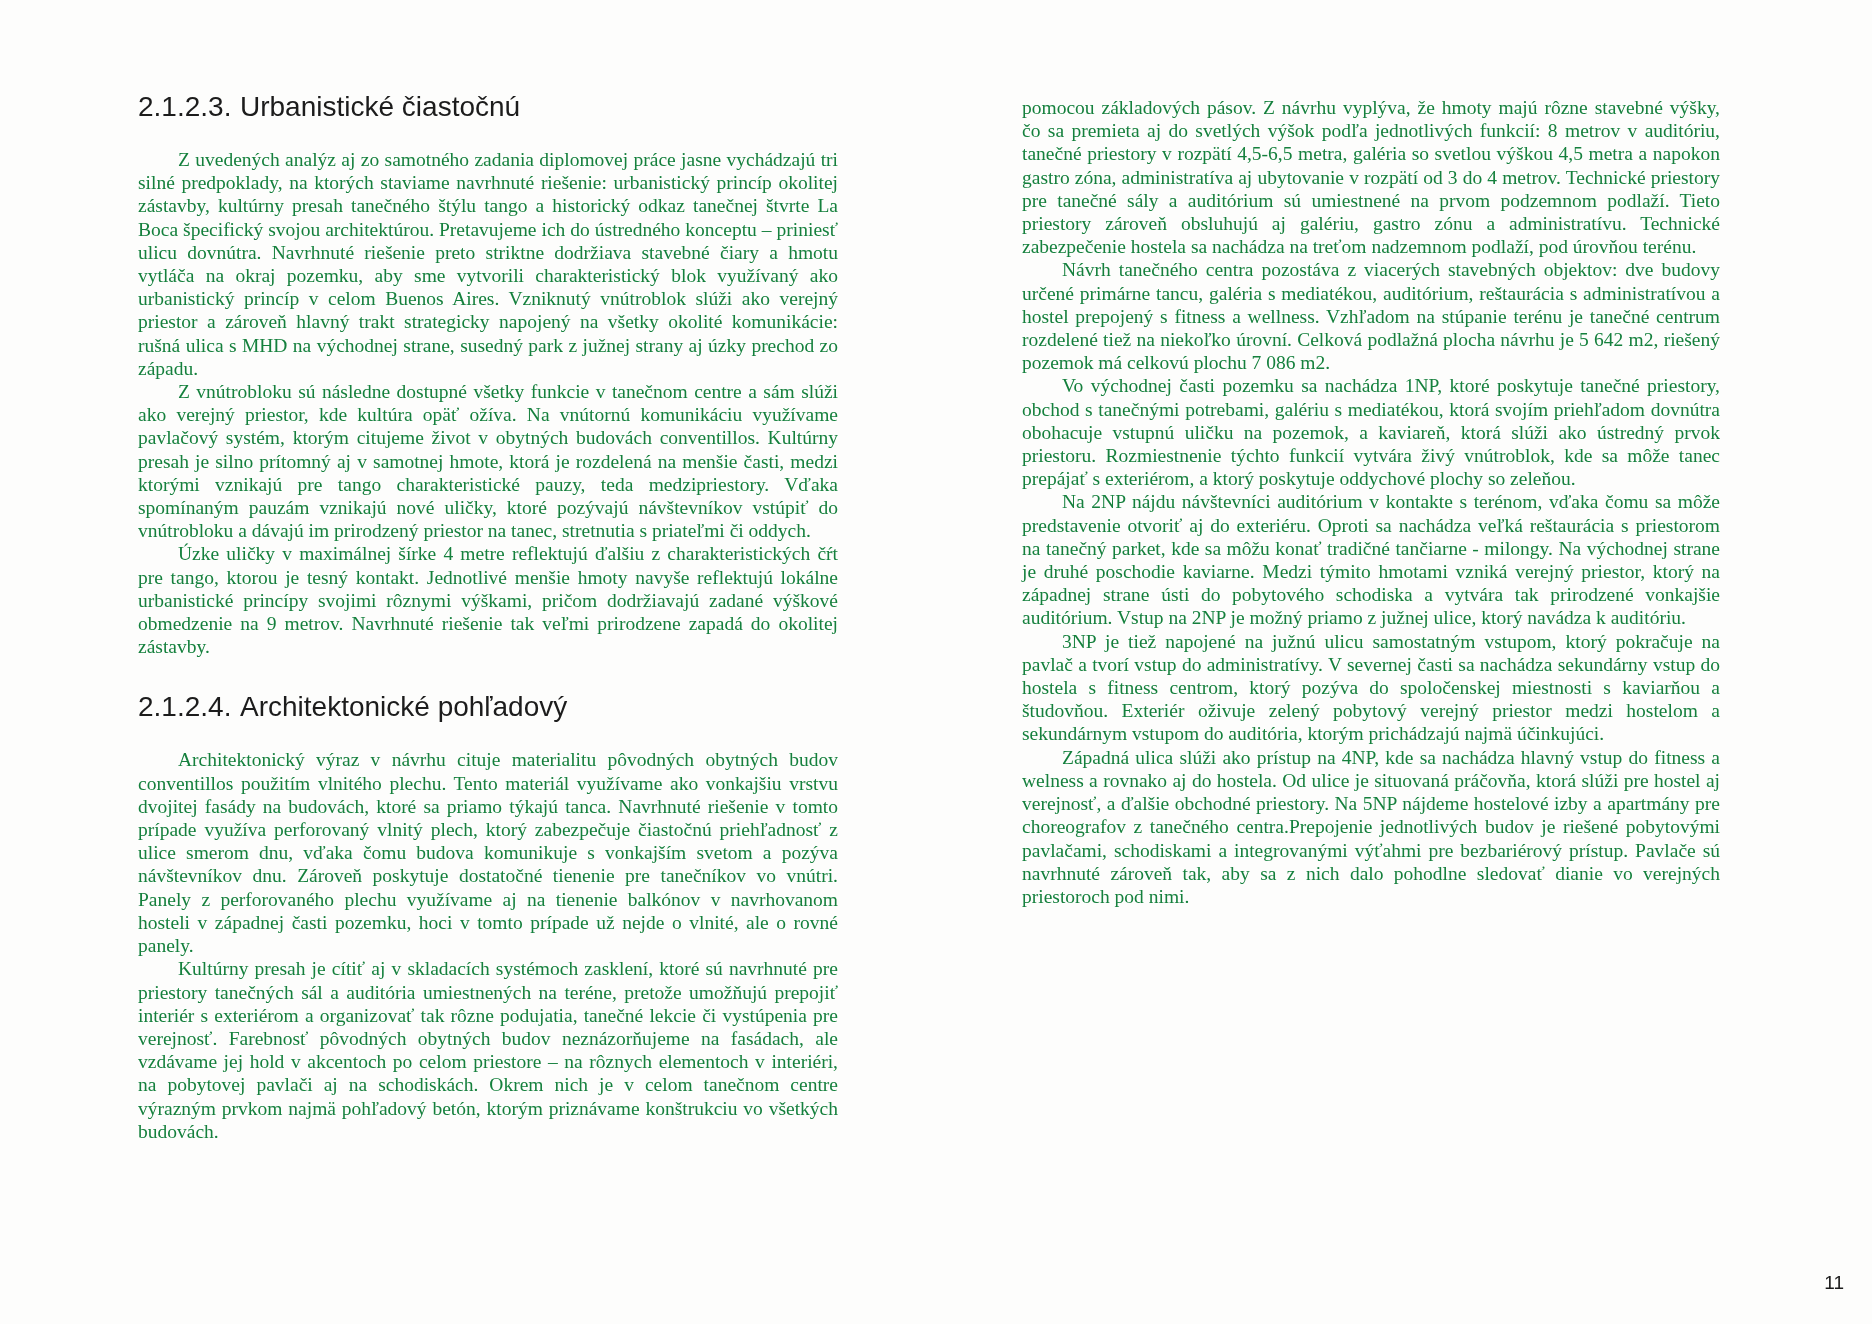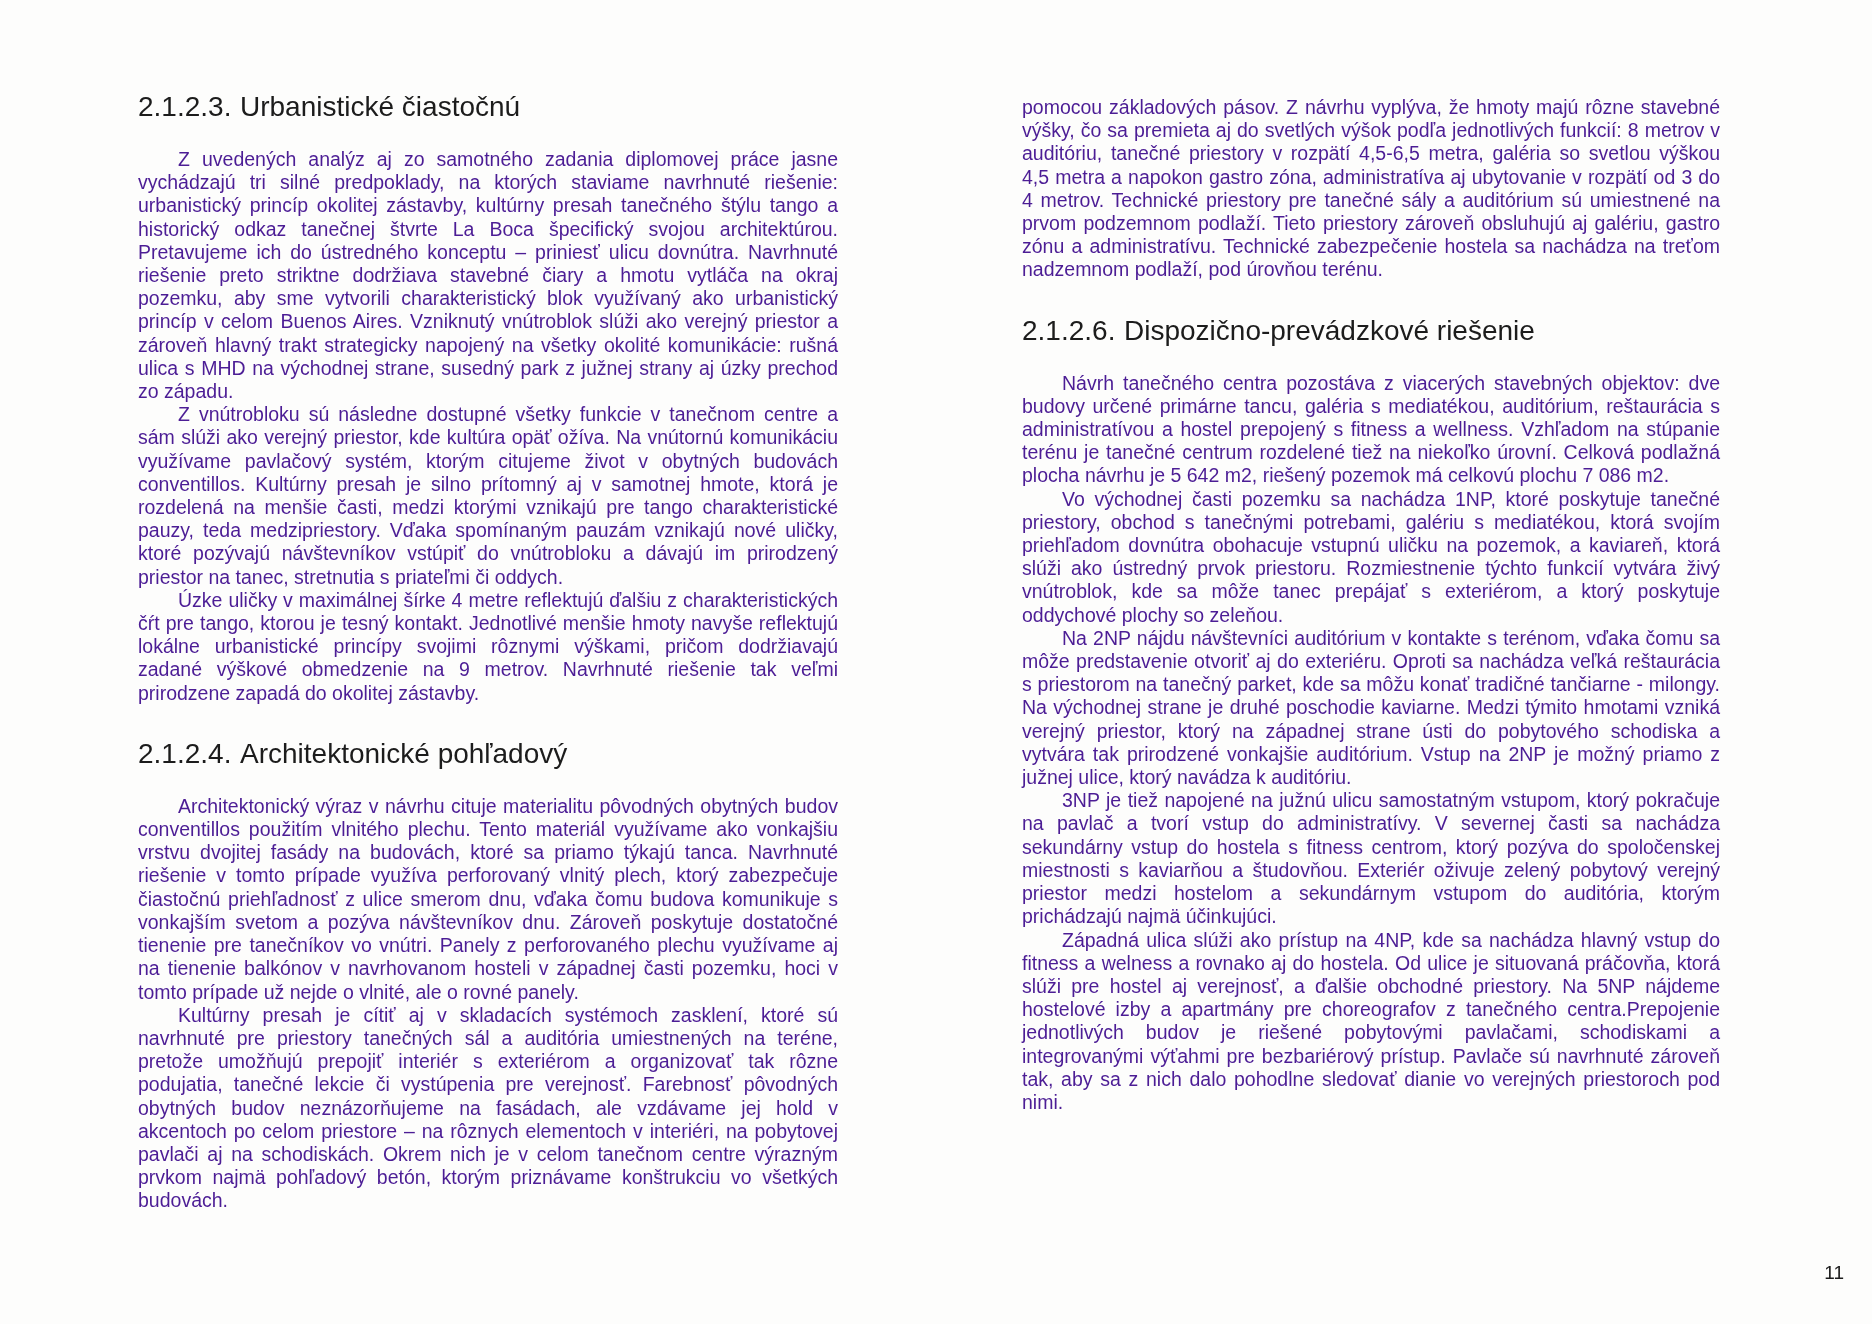--- a/index.html
+++ b/index.html
@@ -41,28 +41,29 @@
   .heading .num {
     flex: none;
     width: 102px;
   }
   p.body-text {
     margin: 0;
     font-size: 19.5px;
     line-height: 23.2px;
     text-align: justify;
     hyphens: none;
-    color: #4c1d95;
+    color: #15803d;
+    font-family: Liberation Serif, serif;
   }
   p.indent { text-indent: 40px; }
 
   .page-number {
     position: absolute;
     right: 28px;
-    bottom: 40px;
+    bottom: 30px;
     font-size: 19px;
     color: #1b1b1b;
   }
 </style>
 </head>
 <body>
 
 <div class="page">
 
   <div class="column col-left">
@@ -86,24 +87,20 @@
       <p class="body-text indent">Kultúrny presah je cítiť aj v skladacích systémoch zasklení, ktoré sú navrhnuté pre priestory tanečných sál a auditória umiestnených na teréne, pretože umožňujú prepojiť interiér s exteriérom a organizovať tak rôzne podujatia, tanečné lekcie či vystúpenia pre verejnosť. Farebnosť pôvodných obytných budov neznázorňujeme na fasádach, ale vzdávame jej hold v akcentoch po celom priestore – na rôznych elementoch v interiéri, na pobytovej pavlači aj na schodiskách. Okrem nich je v celom tanečnom centre výrazným prvkom najmä pohľadový betón, ktorým priznávame konštrukciu vo všetkých budovách.</p>
     </div>
 
   </div>
 
   <div class="column col-right">
 
     <p class="body-text">pomocou základových pásov. Z návrhu vyplýva, že hmoty majú rôzne stavebné výšky, čo sa premieta aj do svetlých výšok podľa jednotlivých funkcií: 8 metrov v auditóriu, tanečné priestory v rozpätí 4,5-6,5 metra, galéria so svetlou výškou 4,5 metra a napokon gastro zóna, administratíva aj ubytovanie v rozpätí od 3 do 4 metrov. Technické priestory pre tanečné sály a auditórium sú umiestnené na prvom podzemnom podlaží. Tieto priestory zároveň obsluhujú aj galériu, gastro zónu a administratívu. Technické zabezpečenie hostela sa nachádza na treťom nadzemnom podlaží, pod úrovňou terénu.</p>
 
     <div class="section">
-      <div class="heading">
-        <span class="num">2.1.2.6.</span>
-        <span class="ttl">Dispozično-prevádzkové riešenie</span>
-      </div>
       <p class="body-text indent">Návrh tanečného centra pozostáva z viacerých stavebných objektov: dve budovy určené primárne tancu, galéria s mediatékou, auditórium, reštaurácia s administratívou a hostel prepojený s fitness a wellness. Vzhľadom na stúpanie terénu je tanečné centrum rozdelené tiež na niekoľko úrovní. Celková podlažná plocha návrhu je 5 642 m2, riešený pozemok má celkovú plochu 7 086 m2.</p>
       <p class="body-text indent">Vo východnej časti pozemku sa nachádza 1NP, ktoré poskytuje tanečné priestory, obchod s tanečnými potrebami, galériu s mediatékou, ktorá svojím priehľadom dovnútra obohacuje vstupnú uličku na pozemok, a kaviareň, ktorá slúži ako ústredný prvok priestoru. Rozmiestnenie týchto funkcií vytvára živý vnútroblok, kde sa môže tanec prepájať s exteriérom, a ktorý poskytuje oddychové plochy so zeleňou.</p>
       <p class="body-text indent">Na 2NP nájdu návštevníci auditórium v kontakte s terénom, vďaka čomu sa môže predstavenie otvoriť aj do exteriéru. Oproti sa nachádza veľká reštaurácia s priestorom na tanečný parket, kde sa môžu konať tradičné tančiarne - milongy. Na východnej strane je druhé poschodie kaviarne. Medzi týmito hmotami vzniká verejný priestor, ktorý na západnej strane ústi do pobytového schodiska a vytvára tak prirodzené vonkajšie auditórium. Vstup na 2NP je možný priamo z južnej ulice, ktorý navádza k auditóriu.</p>
       <p class="body-text indent">3NP je tiež napojené na južnú ulicu samostatným vstupom, ktorý pokračuje na pavlač a tvorí vstup do administratívy. V severnej časti sa nachádza sekundárny vstup do hostela s fitness centrom, ktorý pozýva do spoločenskej miestnosti s kaviarňou a študovňou. Exteriér oživuje zelený pobytový verejný priestor medzi hostelom a sekundárnym vstupom do auditória, ktorým prichádzajú najmä účinkujúci.</p>
       <p class="body-text indent">Západná ulica slúži ako prístup na 4NP, kde sa nachádza hlavný vstup do fitness a welness a rovnako aj do hostela. Od ulice je situovaná práčovňa, ktorá slúži pre hostel aj verejnosť, a ďalšie obchodné priestory. Na 5NP nájdeme hostelové izby a apartmány pre choreografov z tanečného centra.Prepojenie jednotlivých budov je riešené pobytovými pavlačami, schodiskami a integrovanými výťahmi pre bezbariérový prístup. Pavlače sú navrhnuté zároveň tak, aby sa z nich dalo pohodlne sledovať dianie vo verejných priestoroch pod nimi.</p>
     </div>
 
   </div>
 
   <div class="page-number">11</div>

